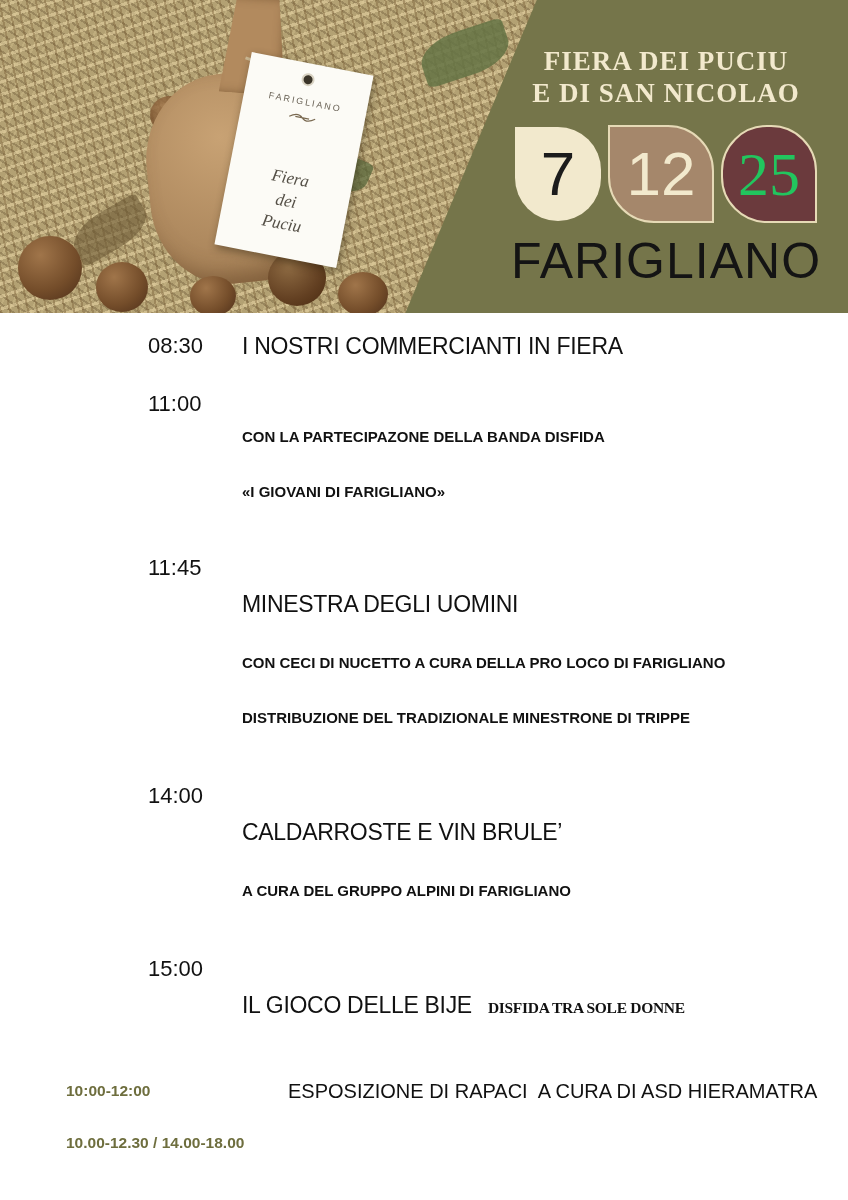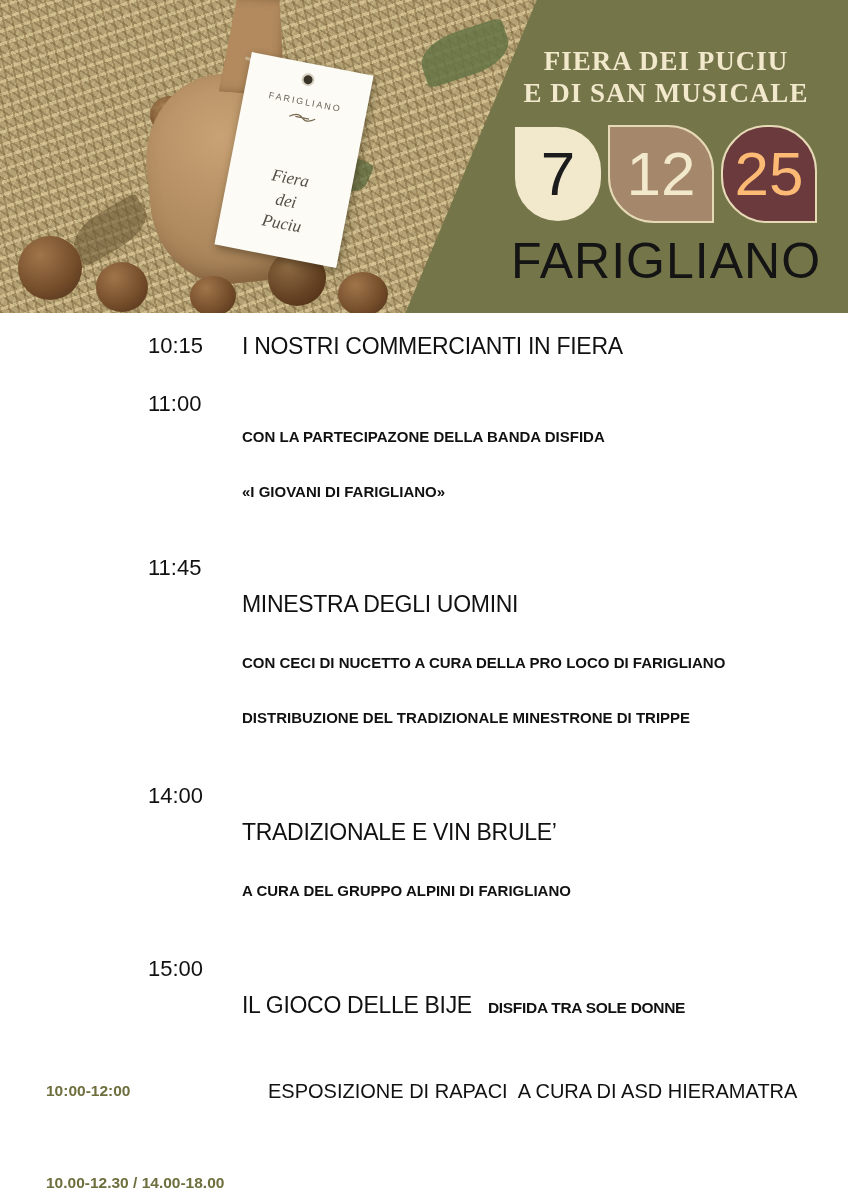--- a/index.html
+++ b/index.html
@@ -43,33 +43,33 @@
        color:#555047;font-size:17px;line-height:1.35;}
   .green-panel{position:absolute;inset:0;background:#75754a;
        clip-path:polygon(63.3% 0,100% 0,100% 100%,47.8% 100%);}
   .banner-text{position:absolute;left:492px;right:8px;top:46px;text-align:center;}
   .b-title{font-family:Liberation Serif, serif;font-weight:bold;font-size:27px;line-height:1.18;
        letter-spacing:1px;color:#f2e9cd;}
   .date-row{margin-top:15px;display:flex;justify-content:center;align-items:center;gap:7px;}
   .tile{height:94px;display:flex;align-items:center;justify-content:center;font-size:62px;line-height:1;}
   .tile-day{width:86px;background:#f2e9cd;color:#1c1c1c;border-radius:0 46px 46px 46px;}
   .tile-month{width:102px;background:#a5876b;color:#f2e9cd;border:2px solid #e6dab6;border-radius:0 46px 0 46px;}
-  .tile-year{width:92px;background:#6b3a3d;color:#fdba74;border:2px solid #e6dab6;border-radius:46px 46px 0 46px;}
+  .tile-year{width:92px;background:#6b3a3d;color:#22c55e;border:2px solid #e6dab6;border-radius:46px 46px 0 46px;font-family:Liberation Serif, serif;}
   .city{margin-top:9px;font-size:50px;letter-spacing:1px;color:#141414;}
 
   
   .main-ev{display:flex;padding-left:148px;align-items:flex-start;}
   .main-ev .t{flex:0 0 64px;font-size:22px;line-height:26px;}
   .main-ev .c{margin-left:30px;white-space:pre-wrap;}
   .main-ev .title{font-size:23px;line-height:26px;letter-spacing:-0.3px;}
   .main-ev .det{font-size:15px;font-weight:bold;line-height:19px;}
-  .suffix{font-size:15.5px;font-weight:bold;margin-left:16px;}
+  .suffix{font-size:15.5px;font-weight:bold;margin-left:16px;font-family:Liberation Serif, serif;}
   .mt20{margin-top:20px}.mt16{margin-top:32px}.mt18{margin-top:18px}
 
-  .sec-ev{display:flex;padding-left:46px;align-items:center;}
+  .sec-ev{display:flex;padding-left:66px;align-items:flex-start;}
   .sec-ev .t{flex:0 0 222px;font-size:15.5px;font-weight:bold;color:#6e6e3e;line-height:20px;}
   .sec-ev .c{font-size:20px;line-height:20px;white-space:pre-wrap;}
 </style>
 </head>
 <body>
 
 <div class="page">
 
   <div class="banner">
     <div class="photo">
@@ -96,35 +96,35 @@
           <div>Fiera</div>
           <div>dei</div>
           <div>Puciu</div>
         </div>
       </div>
     </div>
     <div class="green-panel"></div>
     <div class="banner-text">
       <div class="b-title">
         <div>FIERA DEI PUCIU</div>
-        <div>E DI SAN MUSICALE</div>
+        <div>E DI SAN NICOLAO</div>
       </div>
       <div class="date-row">
         <div class="tile tile-day">7</div>
         <div class="tile tile-month">12</div>
         <div class="tile tile-year">25</div>
       </div>
       <div class="city">FARIGLIANO</div>
     </div>
   </div>
 
   <div style="height:313px"></div>
 
   <div class="main-ev mt20">
-    <div class="t">10:15</div>
+    <div class="t">08:30</div>
     <div class="c"><div class="title">I NOSTRI COMMERCIANTI IN FIERA</div></div>
   </div>
 
   <div class="main-ev mt16">
     <div class="t">11:00</div>
     <div class="c">
       <div class="det">CON LA PARTECIPAZONE DELLA BANDA DISFIDA</div>
       <div class="det">«I GIOVANI DI FARIGLIANO»</div>
     </div>
   </div>
@@ -134,21 +134,21 @@
     <div class="c">
       <div class="title">MINESTRA DEGLI UOMINI</div>
       <div class="det">CON CECI DI NUCETTO A CURA DELLA PRO LOCO DI FARIGLIANO</div>
       <div class="det">DISTRIBUZIONE DEL TRADIZIONALE MINESTRONE DI TRIPPE</div>
     </div>
   </div>
 
   <div class="main-ev mt20">
     <div class="t">14:00</div>
     <div class="c">
-      <div class="title">TRADIZIONALE E VIN BRULE’</div>
+      <div class="title">CALDARROSTE E VIN BRULE’</div>
       <div class="det">A CURA DEL GRUPPO ALPINI DI FARIGLIANO</div>
     </div>
   </div>
 
   <div class="main-ev mt20">
     <div class="t">15:00</div>
     <div class="c">
       <div class="title"><span>IL GIOCO DELLE BIJE</span><span class="suffix">DISFIDA TRA SOLE DONNE</span></div>
     </div>
   </div>

